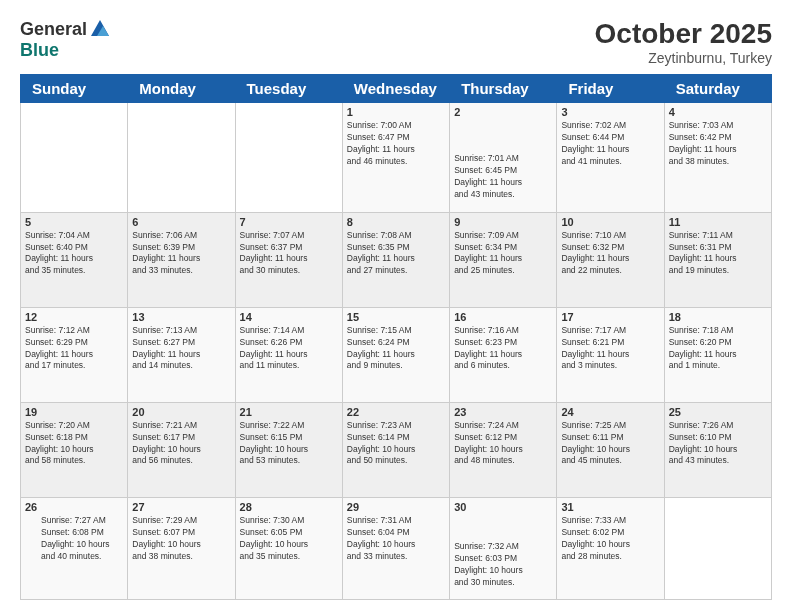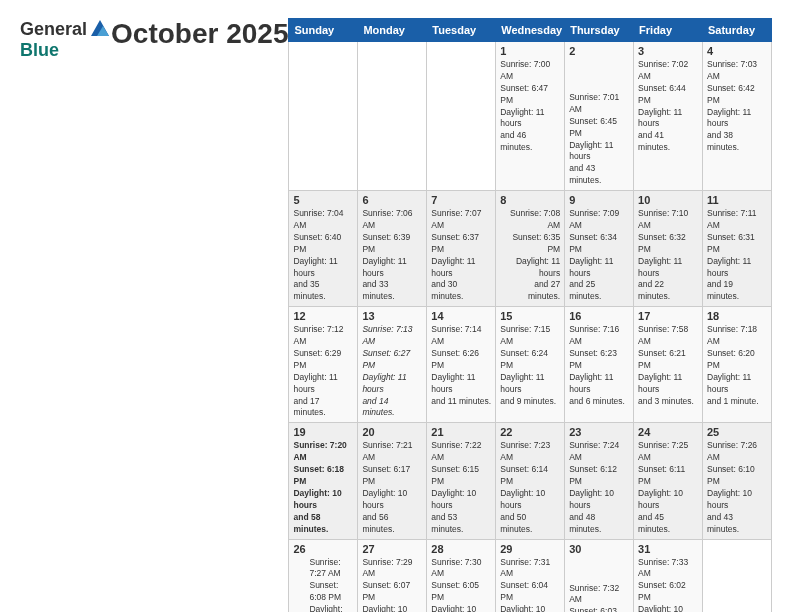--- a/index.html
+++ b/index.html
@@ -8,21 +8,21 @@
       height: 612px;
       font-family: Arial, sans-serif;
       background: #fff;
       overflow: hidden;
     }
     .page {
       width: 792px;
       height: 612px;
       padding: 18px 20px 12px 20px;
       display: flex;
-      flex-direction: row;
+      flex-direction: column;
     }
     .header {
       display: flex;
       justify-content: space-between;
       align-items: flex-start;
       margin-bottom: 8px;
     }
     .logo {
       display: flex;
       flex-direction: column;
@@ -62,24 +62,24 @@
     .calendar {
       flex: 1;
       border: 1px solid #ccc;
       border-collapse: collapse;
       width: 100%;
       table-layout: fixed;
     }
     .calendar thead th {
       background: #1a5fa8;
       color: #fff;
-      font-size: 11px;
+      font-size: 15px;
       font-weight: bold;
       text-align: left;
-      padding: 5px 5px;
+      padding: 5px 11px;
       border: 1px solid #1a5fa8;
     }
     .calendar tbody td {
       border: 1px solid #ccc;
       vertical-align: top;
       padding: 3px 4px;
       font-size: 9px;
       color: #333;
       height: 88px;
       background: #fff;
@@ -115,20 +115,21 @@
         <span class="logo-general">General</span>
         <svg class="logo-icon" viewBox="0 0 22 22">
           <polygon points="11,2 20,18 2,18" fill="#1a5fa8"></polygon>
           <polygon points="14,8 20,18 8,18" fill="#4a9fd4"></polygon>
         </svg>
       </div>
       <span class="logo-blue">Blue</span>
     </div>
     <div class="title-block">
       <div class="month-title">October 2025</div>
+      <div class="location">Zeytinburnu, Turkey</div>
     </div>
   </div>
 
   <table class="calendar">
     <thead>
       <tr>
         <th>Sunday</th>
         <th>Monday</th>
         <th>Tuesday</th>
         <th>Wednesday</th>
@@ -188,21 +189,21 @@
           </td>
           <td>
             <span class="day-num">7</span>
             <div class="day-info" style="white-space: pre-line;">Sunrise: 7:07 AM
 Sunset: 6:37 PM
 Daylight: 11 hours
 and 30 minutes.</div>
           </td>
           <td>
             <span class="day-num">8</span>
-            <div class="day-info" style="white-space: pre-line; text-align: right;">Sunrise: 7:08 AM
+            <div class="day-info" style="white-space: pre-line;">Sunrise: 7:08 AM
 Sunset: 6:35 PM
 Daylight: 11 hours
 and 27 minutes.</div>
           </td>
           <td>
             <span class="day-num">9</span>
             <div class="day-info" style="white-space: pre-line;">Sunrise: 7:09 AM
 Sunset: 6:34 PM
 Daylight: 11 hours
 and 25 minutes.</div>
@@ -225,21 +226,21 @@
         <tr>
           <td>
             <span class="day-num">12</span>
             <div class="day-info" style="white-space: pre-line;">Sunrise: 7:12 AM
 Sunset: 6:29 PM
 Daylight: 11 hours
 and 17 minutes.</div>
           </td>
           <td>
             <span class="day-num">13</span>
-            <div class="day-info" style="white-space: pre-line; font-style: italic;">Sunrise: 7:13 AM
+            <div class="day-info" style="white-space: pre-line;">Sunrise: 7:13 AM
 Sunset: 6:27 PM
 Daylight: 11 hours
 and 14 minutes.</div>
           </td>
           <td>
             <span class="day-num">14</span>
             <div class="day-info" style="white-space: pre-line;">Sunrise: 7:14 AM
 Sunset: 6:26 PM
 Daylight: 11 hours
 and 11 minutes.</div>
@@ -253,37 +254,37 @@
           </td>
           <td>
             <span class="day-num">16</span>
             <div class="day-info" style="white-space: pre-line;">Sunrise: 7:16 AM
 Sunset: 6:23 PM
 Daylight: 11 hours
 and 6 minutes.</div>
           </td>
           <td>
             <span class="day-num">17</span>
-            <div class="day-info" style="white-space: pre-line;">Sunrise: 7:58 AM
+            <div class="day-info" style="white-space: pre-line;">Sunrise: 7:17 AM
 Sunset: 6:21 PM
 Daylight: 11 hours
 and 3 minutes.</div>
           </td>
           <td>
             <span class="day-num">18</span>
             <div class="day-info" style="white-space: pre-line;">Sunrise: 7:18 AM
 Sunset: 6:20 PM
 Daylight: 11 hours
 and 1 minute.</div>
           </td>
         </tr>
         <tr>
           <td>
             <span class="day-num">19</span>
-            <div class="day-info" style="white-space: pre-line; font-weight: bold;">Sunrise: 7:20 AM
+            <div class="day-info" style="white-space: pre-line;">Sunrise: 7:20 AM
 Sunset: 6:18 PM
 Daylight: 10 hours
 and 58 minutes.</div>
           </td>
           <td>
             <span class="day-num">20</span>
             <div class="day-info" style="white-space: pre-line;">Sunrise: 7:21 AM
 Sunset: 6:17 PM
 Daylight: 10 hours
 and 56 minutes.</div>

